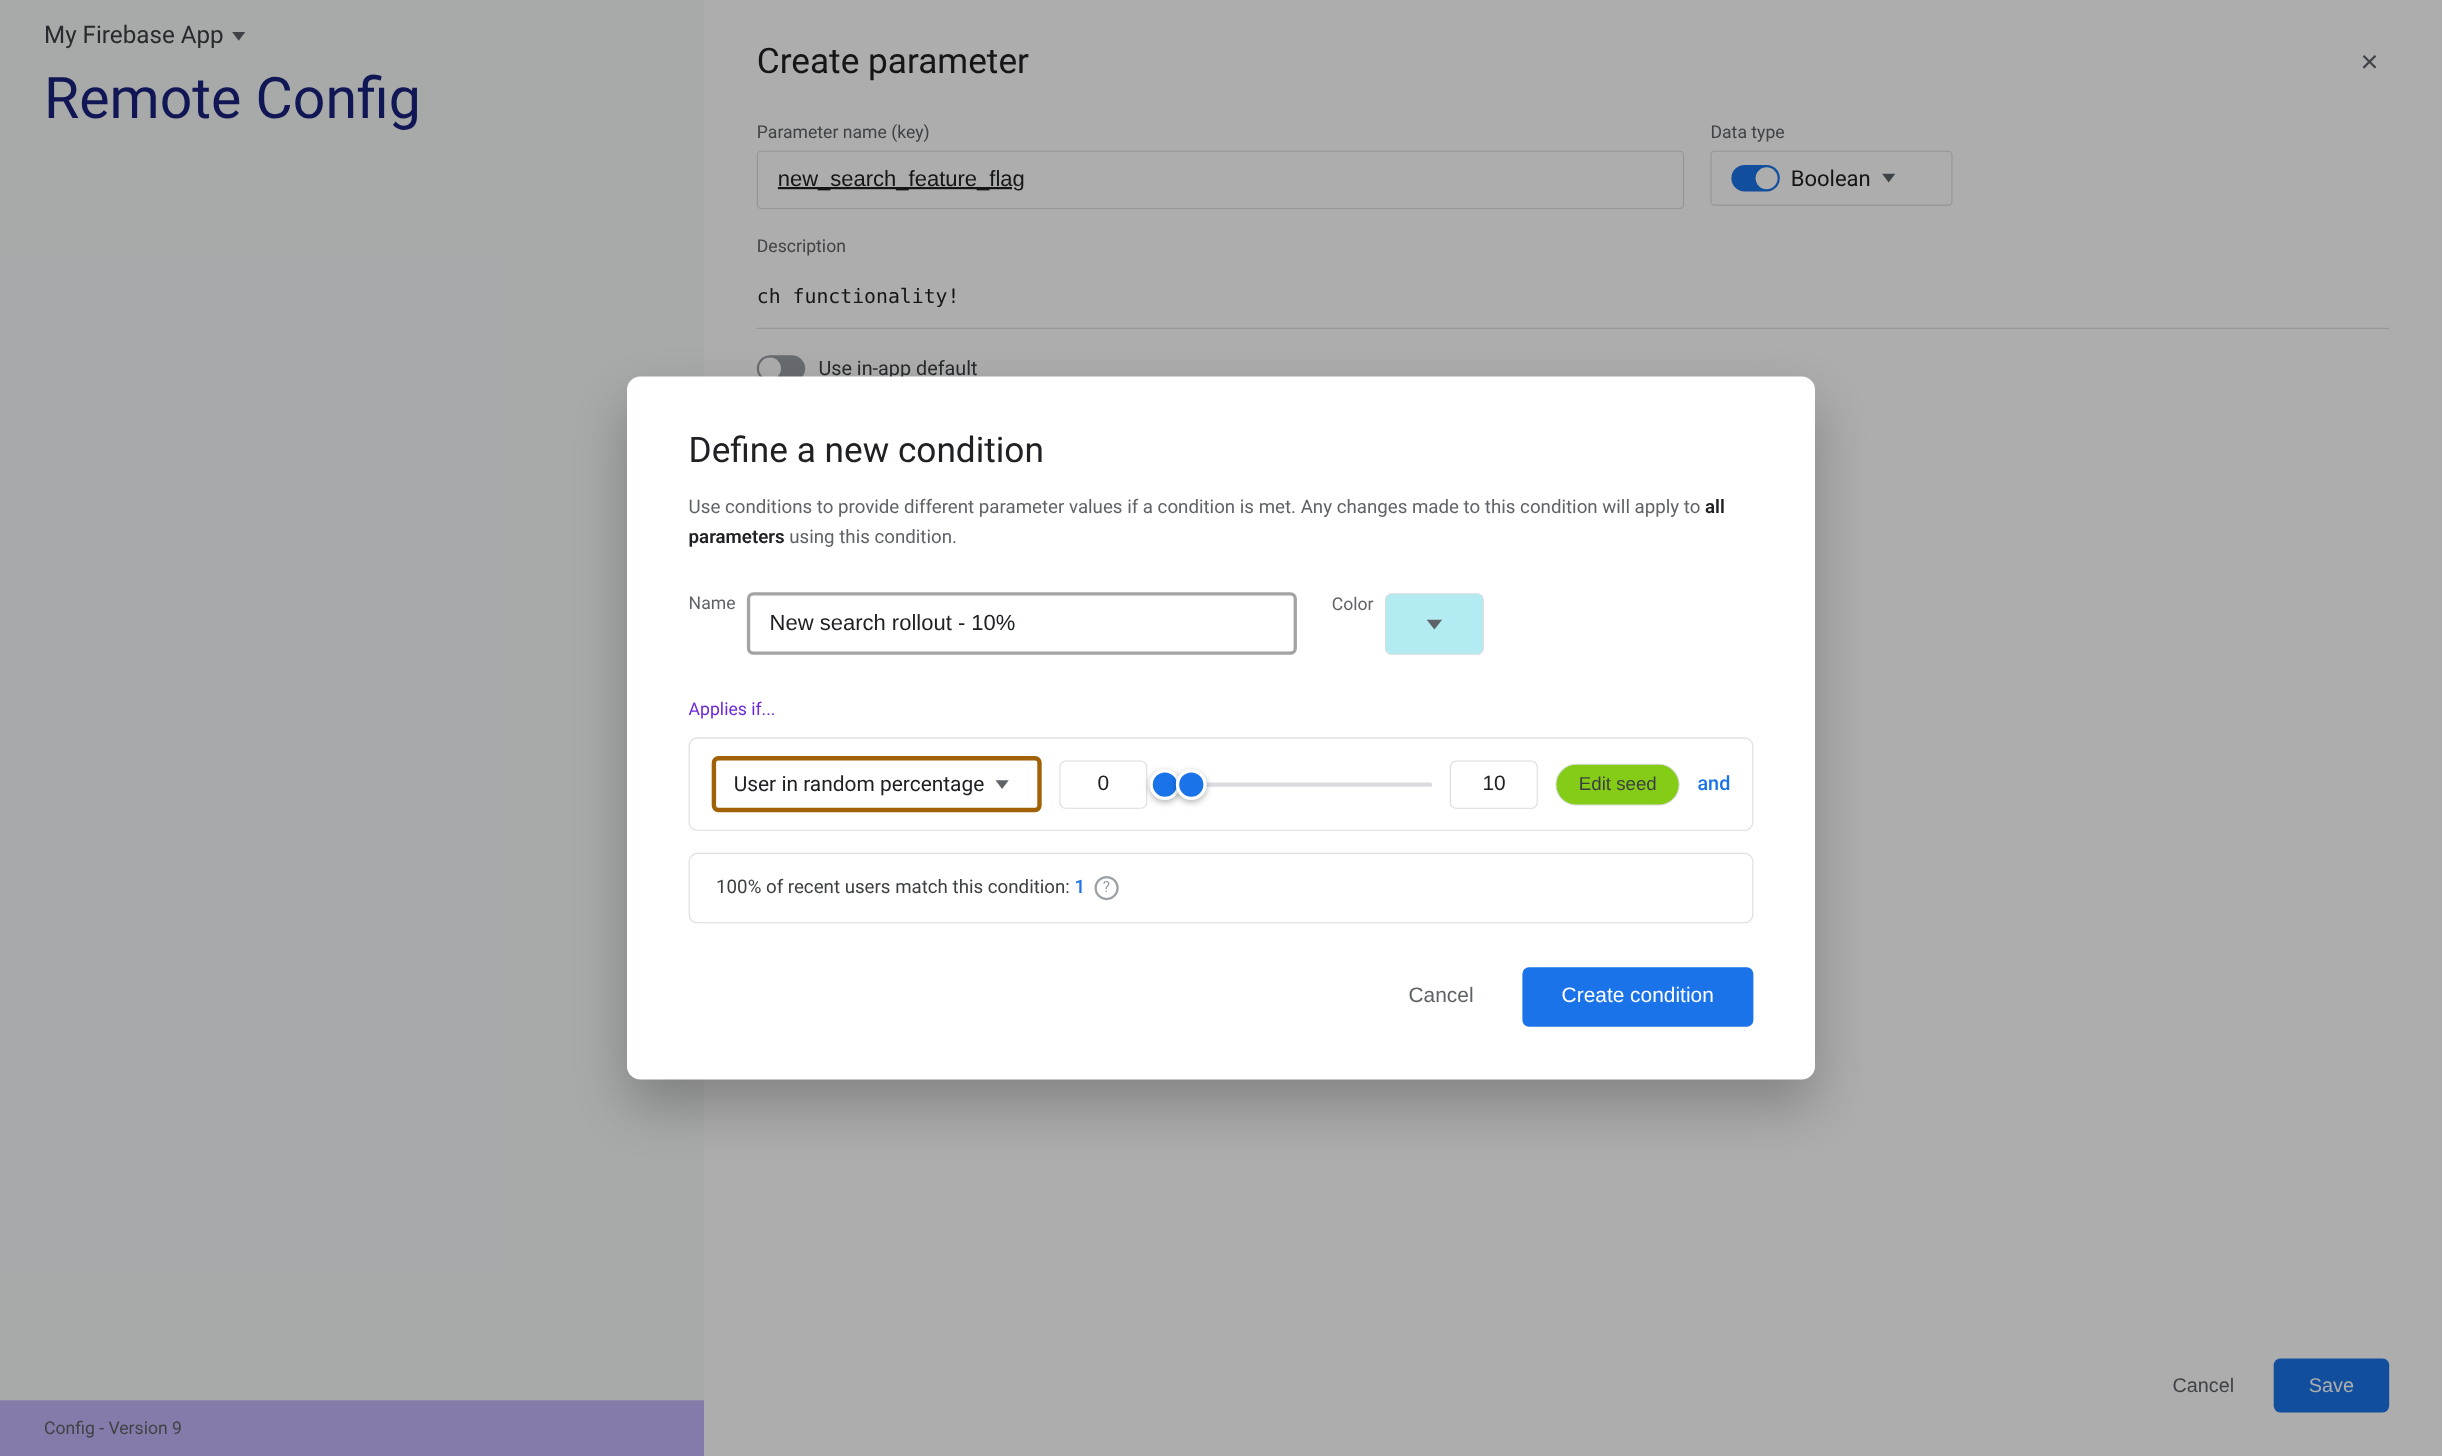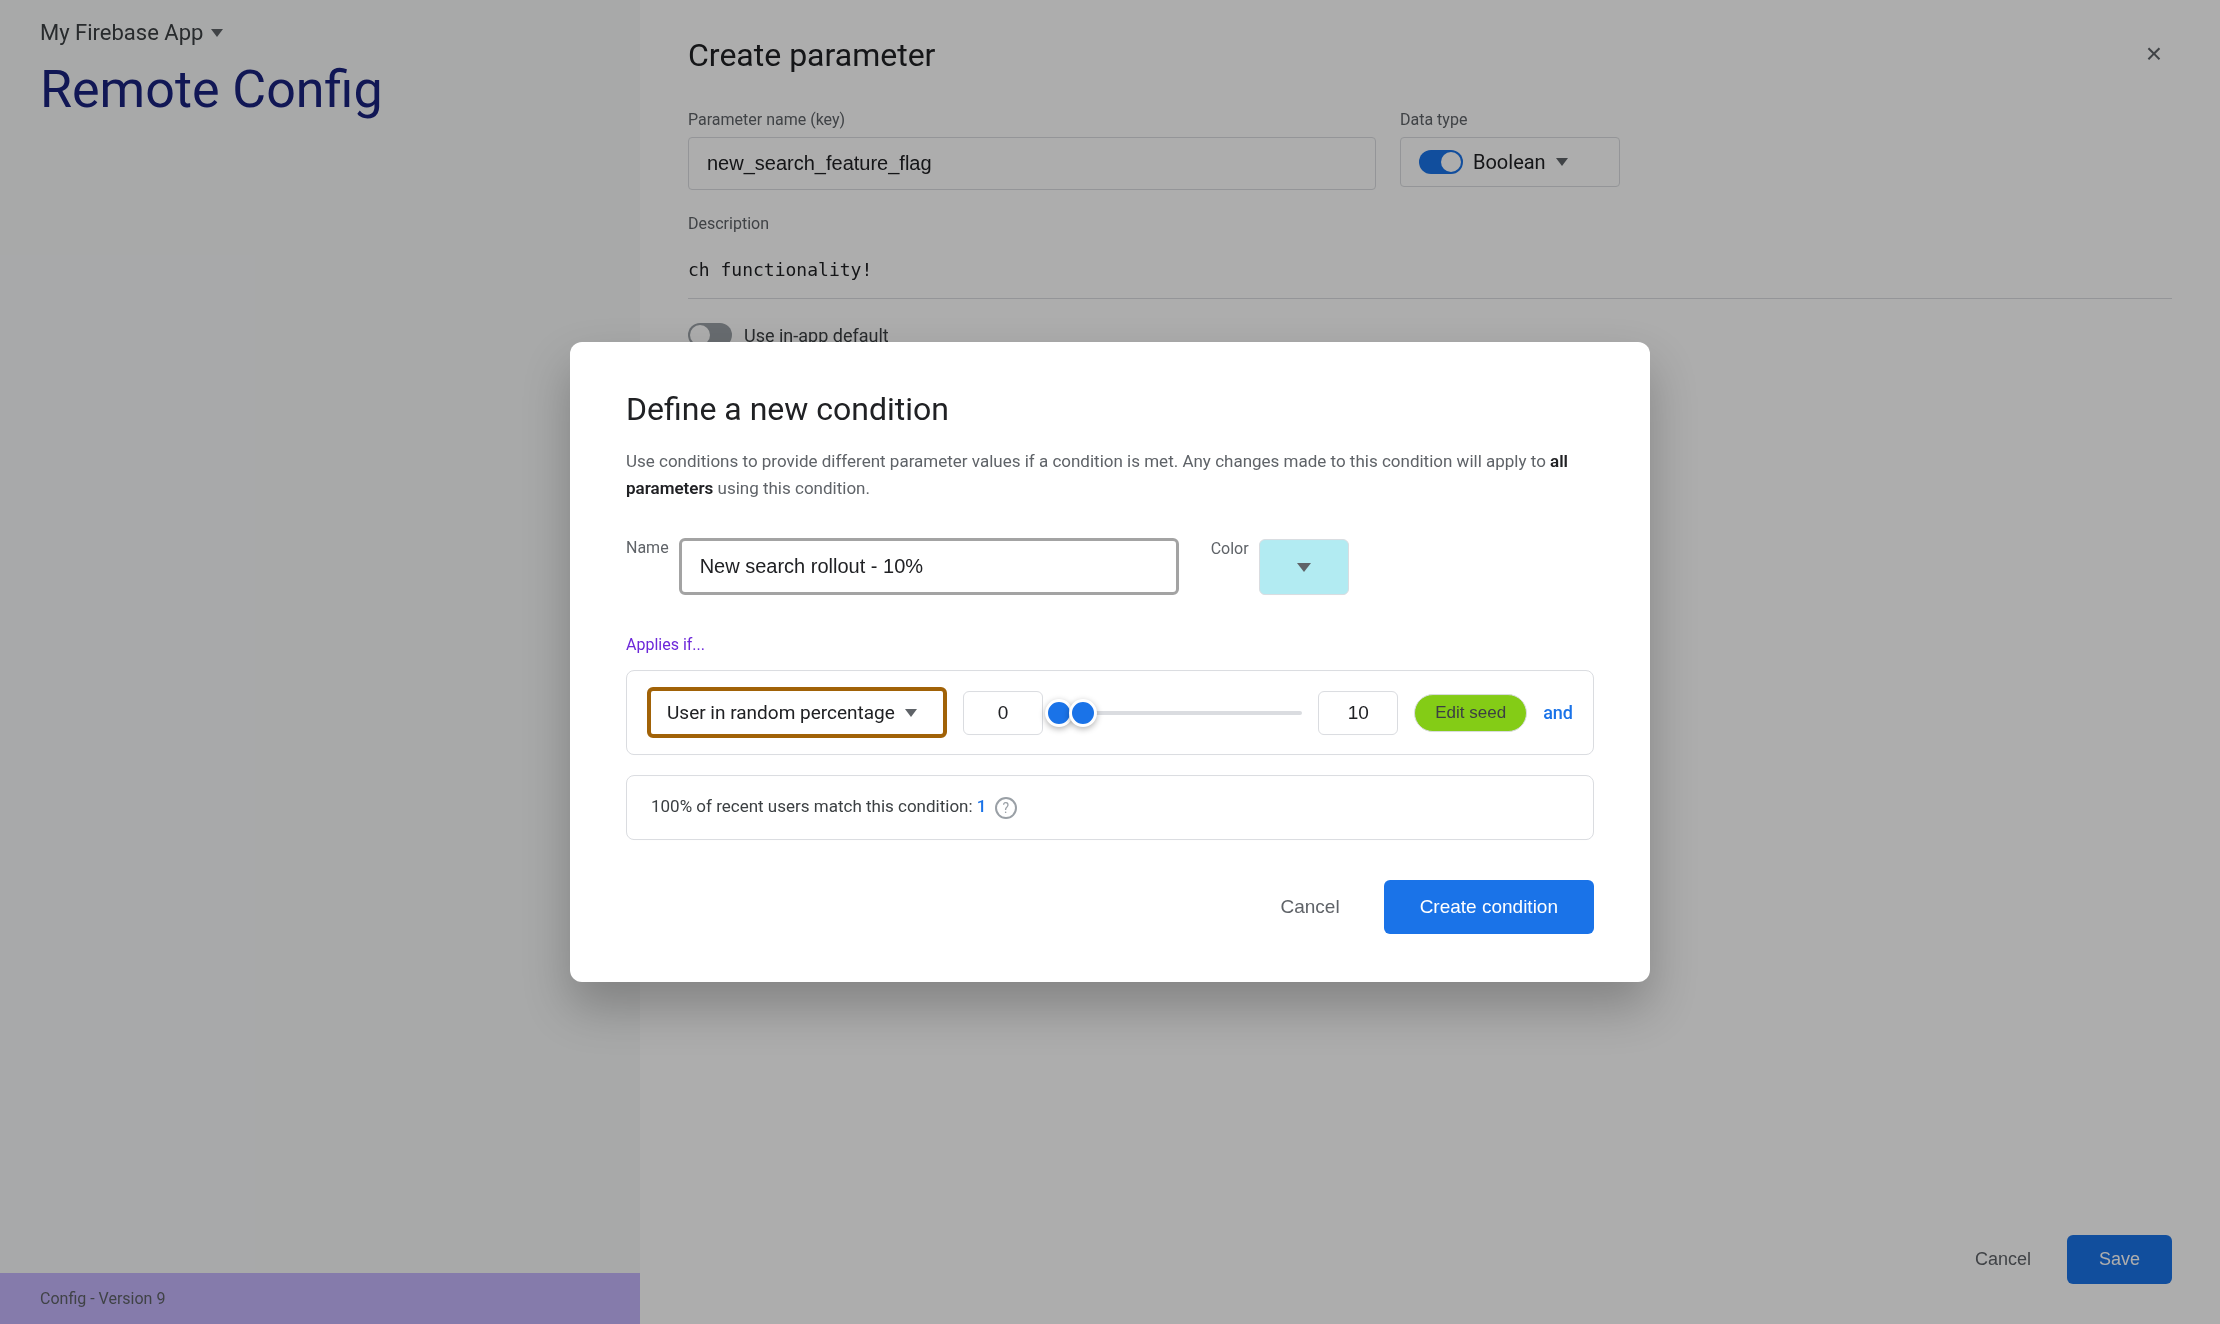--- a/index.html
+++ b/index.html
@@ -78,21 +78,21 @@
       top: 0; right: 0;
       width: 1580px;
       height: 100%;
       background: white;
       padding: 36px 48px;
     }
 
     .panel-header {
       display: flex;
       justify-content: space-between;
-      align-items: flex-start;
+      align-items: flex-end;
       margin-bottom: 36px;
     }
 
     .panel-title {
       font-size: 32px;
       font-weight: 400;
       color: #202124;
     }
 
     .close-btn {
@@ -128,21 +128,22 @@
     .text-input {
       border: 1px solid #dadce0;
       border-radius: 4px;
       padding: 14px 18px;
       font-size: 20px;
       color: #202124;
       outline: none;
     }
 
     .param-name-input {
-      width: 688px;
+      width: 843px;
+      text-decoration: underline;
     }
 
     .data-type-select {
       display: flex;
       align-items: center;
       gap: 10px;
       border: 1px solid #dadce0;
       border-radius: 4px;
       padding: 12px 18px;
       font-size: 20px;

